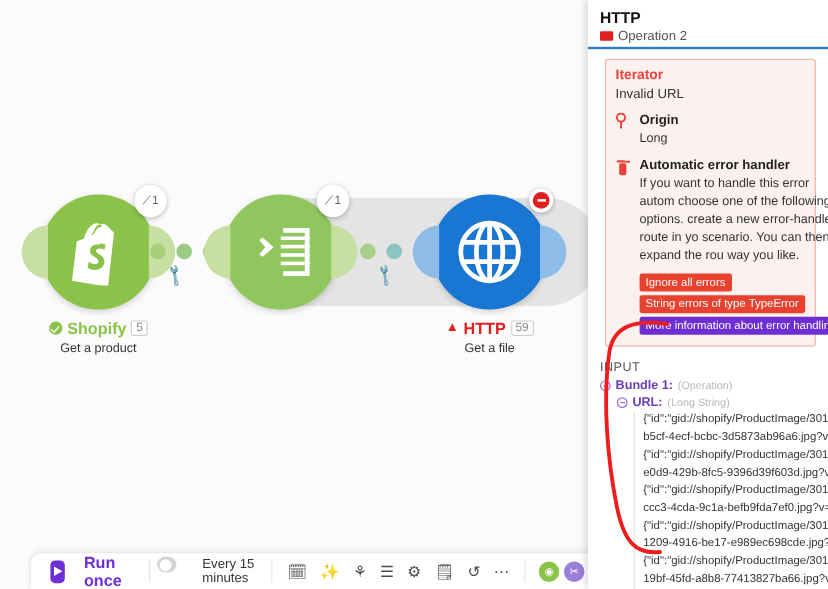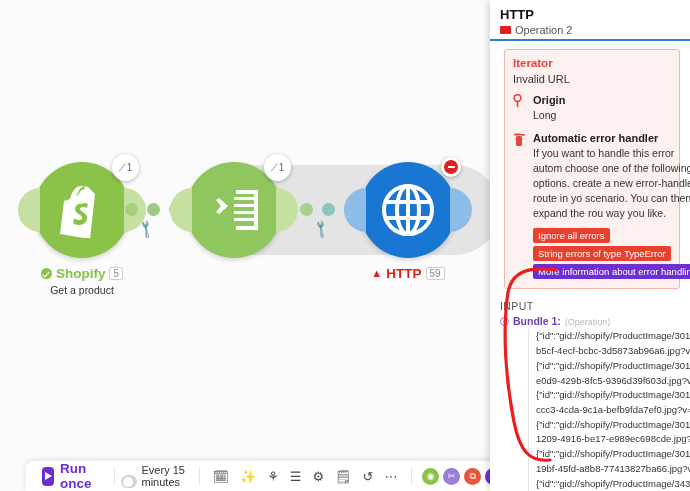--- a/index.html
+++ b/index.html
@@ -106,23 +106,23 @@
   .run-btn { display: flex; align-items: center; gap: 6px; padding: 0 8px; }
   .run-ico {
     width: 19px; height: 19px; border-radius: 4px; background: #6d2fd4;
     display:flex; align-items:center; justify-content:center;
   }
   .run-ico::after{
     content:""; border-left: 7px solid #fff;
     border-top: 4.5px solid transparent; border-bottom: 4.5px solid transparent;
     margin-left: 2px;
   }
-  .run-txt { color: #6d2fd4; font-weight: bold; font-size: 13.5px; }
+  .run-txt { color: #6d2fd4; font-weight: bold; font-size: 13.5px; margin-left: 10px; }
   .sep { width: 1px; height: 18px; background: #e6e6e6; margin: 0 7px; }
-  .switch-wrap { display:flex; align-items:flex-end; gap:5px; }
+  .switch-wrap { display:flex; align-items:flex-start; gap:22px; }
   .switch { width: 26px; height: 13px; border-radius: 7px; background: #d4d4d4; position: relative; }
   .switch::after{
     content:""; position:absolute; left:1.5px; top:1.5px;
     width:10px; height:10px; border-radius:50%; background:#fff;
   }
   .sched-txt { font-size: 11px; color: #333; }
   .tool-icons { display: flex; align-items: center; gap: 11px; padding: 0 6px; font-size: 13px; color: #4a4a4a; }
   .avatars { display: flex; align-items: center; gap: 4px; padding-left: 4px; }
   .av {
     width: 17px; height: 17px; border-radius: 50%;
@@ -267,20 +267,21 @@
       </div>
       <div class="badge-err" style="left:81px; top:-5px;">
           <i></i>
         </div>
       <div class="node-label">
         <div class="label-row err">
           <span class="warn">▲</span>
           <span>HTTP</span>
           <span class="count">59</span>
         </div>
+        <div class="sublabel">Get a file</div>
       </div>
     </div>
 
     <div class="toolbar">
       <div class="run-btn">
         <span class="run-ico"></span>
         <span class="run-txt">Run once</span>
       </div>
       <div class="sep"></div>
       <div class="switch-wrap">
@@ -357,20 +358,25 @@
     <div class="input-head">INPUT</div>
 
     <div class="tree">
       <div class="tnode">
         <span class="tog"></span>
         <span class="k">Bundle 1:</span>
         <span class="t">(Operation)</span>
       </div>
 
       <div class="sub-row">
+        <div class="tnode">
+          <span class="tog"></span>
+          <span class="k">URL:</span>
+          <span class="t">(Long String)</span>
+        </div>
         <div class="val-block">
           <div>{"id":"gid://shopify/ProductImage/3013489999</div>
           <div>b5cf-4ecf-bcbc-3d5873ab96a6.jpg?v=175818</div>
           <div>{"id":"gid://shopify/ProductImage/3013490003</div>
           <div>e0d9-429b-8fc5-9396d39f603d.jpg?v=166872</div>
           <div>{"id":"gid://shopify/ProductImage/30134900 6</div>
           <div>ccc3-4cda-9c1a-befb9fda7ef0.jpg?v=166872</div>
           <div>{"id":"gid://shopify/ProductImage/3013490009</div>
           <div>1209-4916-be17-e989ec698cde.jpg?v=16687</div>
           <div>{"id":"gid://shopify/ProductImage/3013490012</div>

